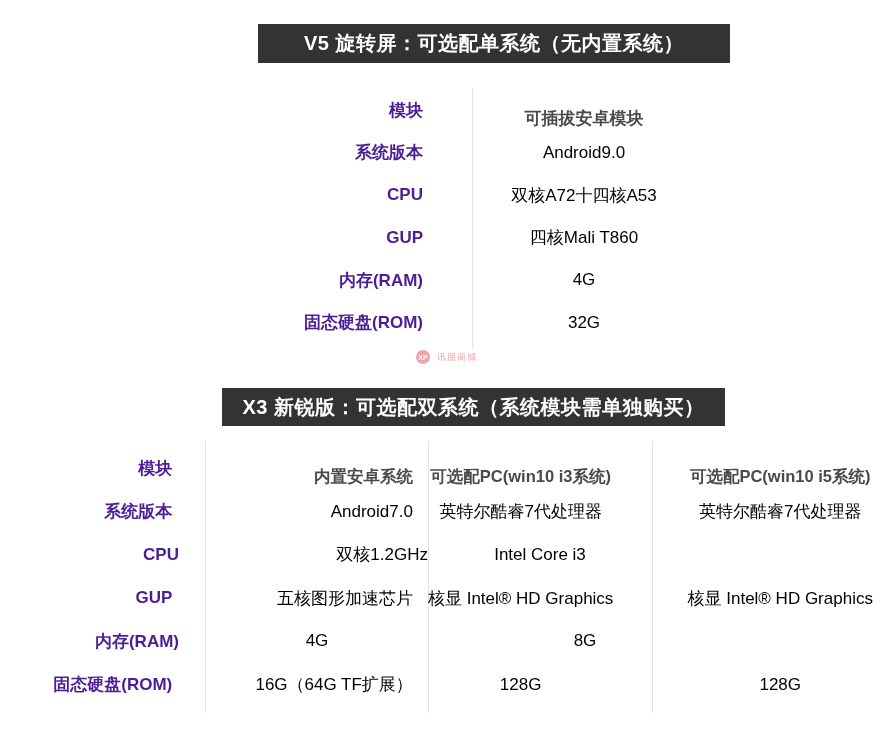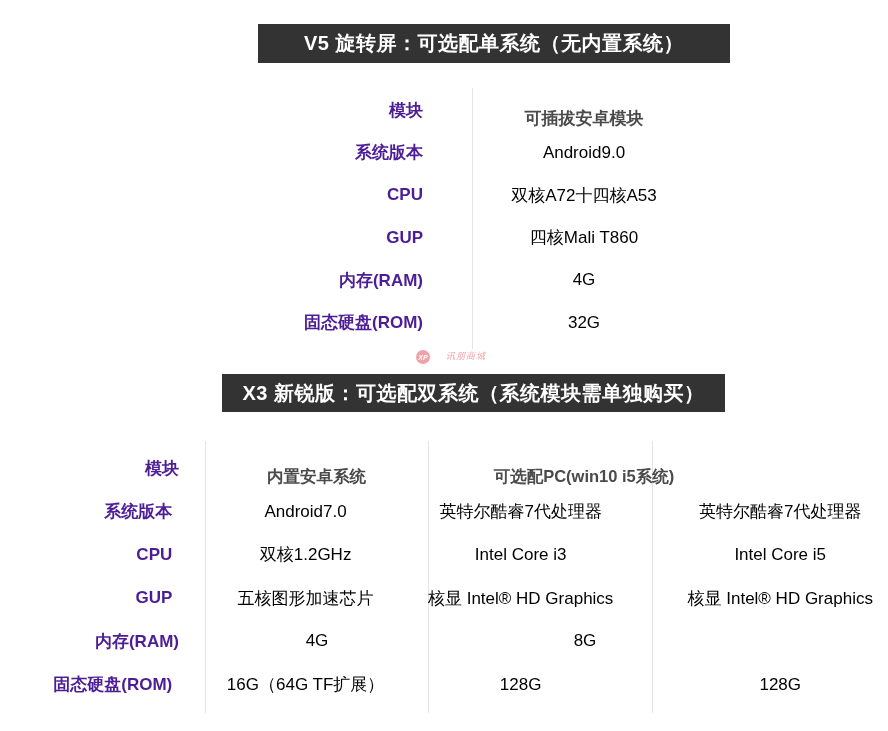--- a/index.html
+++ b/index.html
@@ -19,21 +19,21 @@
     color: #ffffff;
     font-weight: bold;
     font-size: 20px;
     letter-spacing: 0.5px;
     display: flex;
     align-items: center;
     justify-content: center;
     white-space: nowrap;
   }
   #banner1 { left: 238px; top: 24px;  width: 472px; height: 39px; margin-left: 20px; }
-  #banner2 { left: 222px; top: 374px; width: 503px; height: 38px; }
+  #banner2 { left: 222px; top: 388px; width: 503px; height: 38px; }
 
   .vline {
     position: absolute;
     width: 1px;
     background: #e4e4e4;
   }
   #t1-divider  { left: 472px; top: 88px;  height: 261px; }
   #t2-divider1 { left: 205px; top: 441px; height: 272px; }
   #t2-divider2 { left: 428px; top: 441px; height: 272px; }
   #t2-divider3 { left: 652px; top: 441px; height: 272px; }
@@ -59,33 +59,32 @@
 
   .value {
     text-align: center;
     font-size: 17px;
     color: #000000;
     white-space: nowrap;
   }
   .value.head { font-weight: bold; color: #4a4a4a; margin-top: 16px; }
 
   #table1 .value { width: 222px; }
-  #table2 .c1 { width: 223px; }
+  #table2 .c1 { width: 223px; text-align: right; }
   #table2 .c2 { width: 224px; }
   #table2 .c3 { width: 224px; padding-left: 44px; }
   #table2 .value.head { font-size: 16.5px; }
 
   .watermark {
     position: absolute;
     left: 416px;
     top: 350px;
     display: flex;
-    align-items: flex-start;
-    gap: 16px;
-    font-style: italic;
+    align-items: flex-end;
+    gap: 7px;
   }
   .wm-badge {
     width: 14px; height: 14px;
     border-radius: 50%;
     background: #f0a2a8;
     color: #ffffff;
     font-size: 7px;
     font-weight: bold;
     display: flex; align-items: center; justify-content: center;
   }
@@ -140,33 +139,33 @@
   <div class="banner" id="banner2">X3 新锐版：可选配双系统（系统模块需单独购买）</div>
 
   <div class="vline" id="t2-divider1"></div>
   <div class="vline" id="t2-divider2"></div>
   <div class="vline" id="t2-divider3"></div>
 
   <div class="spec-table" id="table2">
     <div class="row">
       <div class="label">模块</div>
       <div class="value head c1">内置安卓系统</div>
+      <div class="value head c2">可选配PC(win10 i3系统)</div>
       <div class="value head c3">可选配PC(win10 i5系统)</div>
     </div>
     <div class="row">
       <div class="label">系统版本</div>
       <div class="value c1">Android7.0</div>
       <div class="value c2">英特尔酷睿7代处理器</div>
       <div class="value c3">英特尔酷睿7代处理器</div>
     </div>
     <div class="row">
       <div class="label">CPU</div>
       <div class="value c1">双核1.2GHz</div>
       <div class="value c2">Intel Core i3</div>
-      <div class="value c3">Intel Core i5</div>
     </div>
     <div class="row">
       <div class="label">GUP</div>
       <div class="value c1">五核图形加速芯片</div>
       <div class="value c2">核显 Intel® HD Graphics</div>
       <div class="value c3">核显 Intel® HD Graphics</div>
     </div>
     <div class="row">
       <div class="label">内存(RAM)</div>
       <div class="value c2">4G</div>

